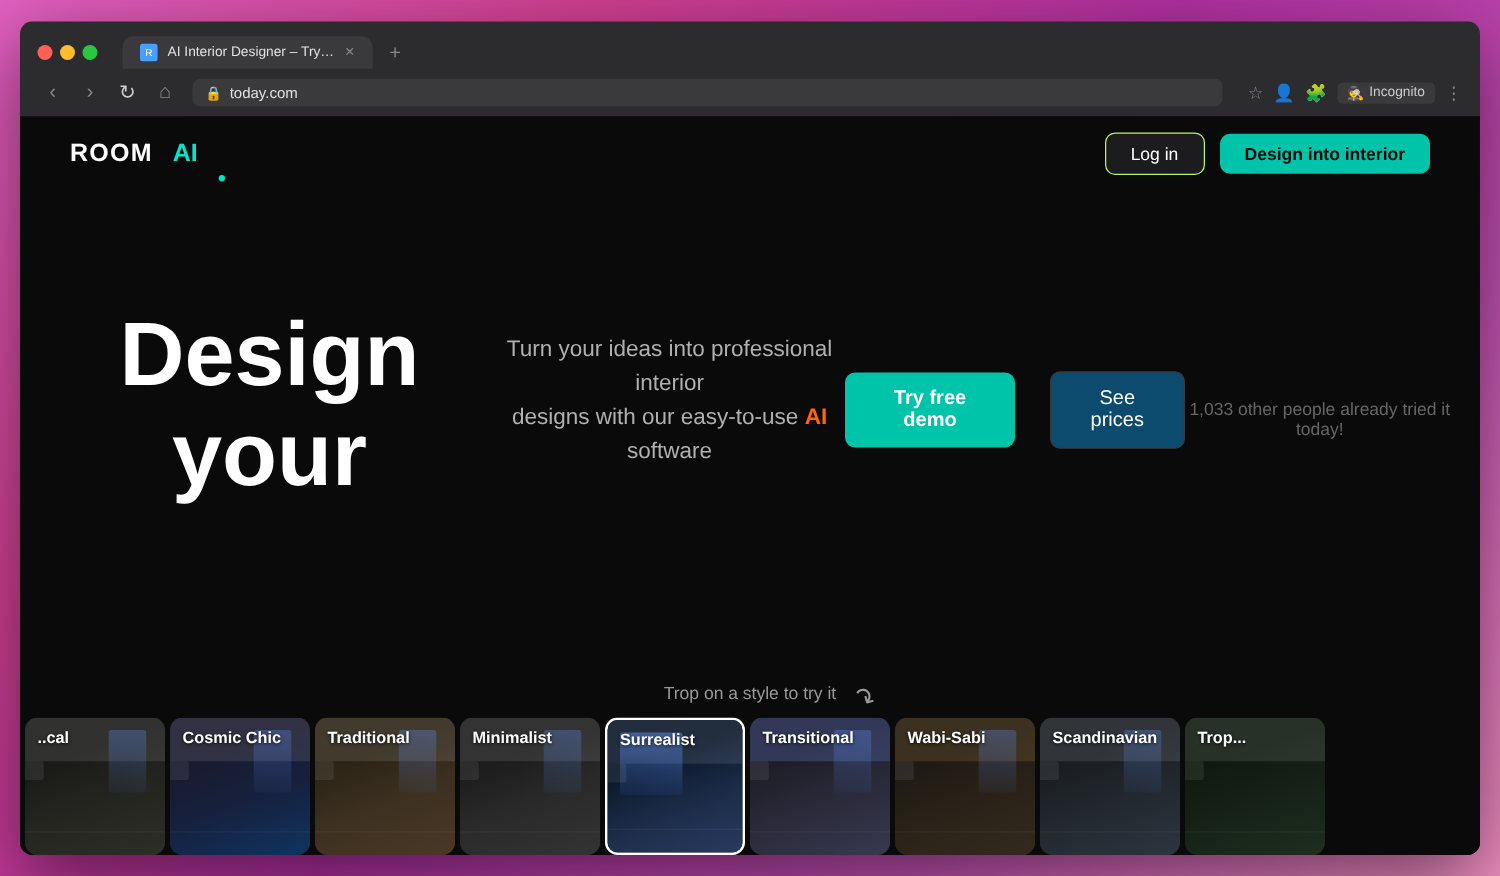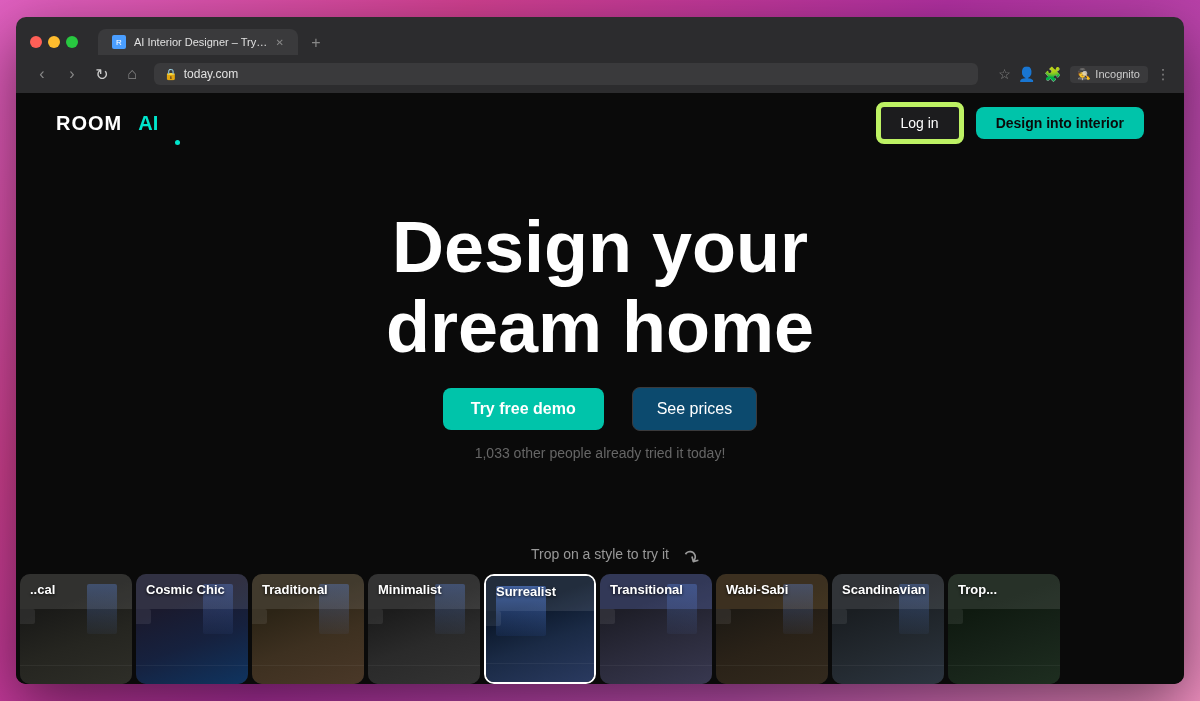--- a/index.html
+++ b/index.html
@@ -229,21 +229,21 @@
     }
 
     .nav-buttons-right {
       display: flex;
       align-items: center;
       gap: 12px;
     }
 
     .btn-login {
       background: #1c1c1e;
-      border: 5px solid #bef264;
+      border: 1px solid #bef264;
       color: white;
       padding: 8px 20px;
       border-radius: 8px;
       font-size: 14px;
       cursor: pointer;
     }
 
     .btn-design {
       background: #00c4aa;
       color: #0a0a0a;
@@ -252,21 +252,21 @@
       font-size: 14px;
       font-weight: 600;
       cursor: pointer;
       border: none;
     }
 
     
     .hero {
       flex: 1;
       display: flex;
-      flex-direction: column;
+      flex-direction: row;
       align-items: center;
       justify-content: center;
       text-align: center;
       padding: 0 20px;
       padding-bottom: 20px;
     }
 
     .hero-title {
       font-size: 72px;
       font-weight: 800;
@@ -508,22 +508,25 @@
       </div>
       <div class="nav-buttons-right">
         <button class="btn-login">Log in</button>
         <button class="btn-design">Design into interior</button>
       </div>
     </nav>
 
     <section class="hero">
       <h1 class="hero-title">
         <span>Design your</span><br>
-        <span>dream home</span>
       </h1>
+      <p class="hero-subtitle">
+        <span>Turn your ideas into professional interior</span><br>
+        <span>designs with our easy-to-use </span><span class="ai-highlight">AI</span><span> software</span>
+      </p>
       <div class="cta-buttons">
         <button class="btn-try">Try free demo</button>
         <button class="btn-prices">See prices</button>
       </div>
       <p class="social-proof">1,033 other people already tried it today!</p>
     </section>
 
     <div class="styles-section">
       <div class="styles-hint">
         <span class="styles-hint-text">Trop on a style to try it</span>

